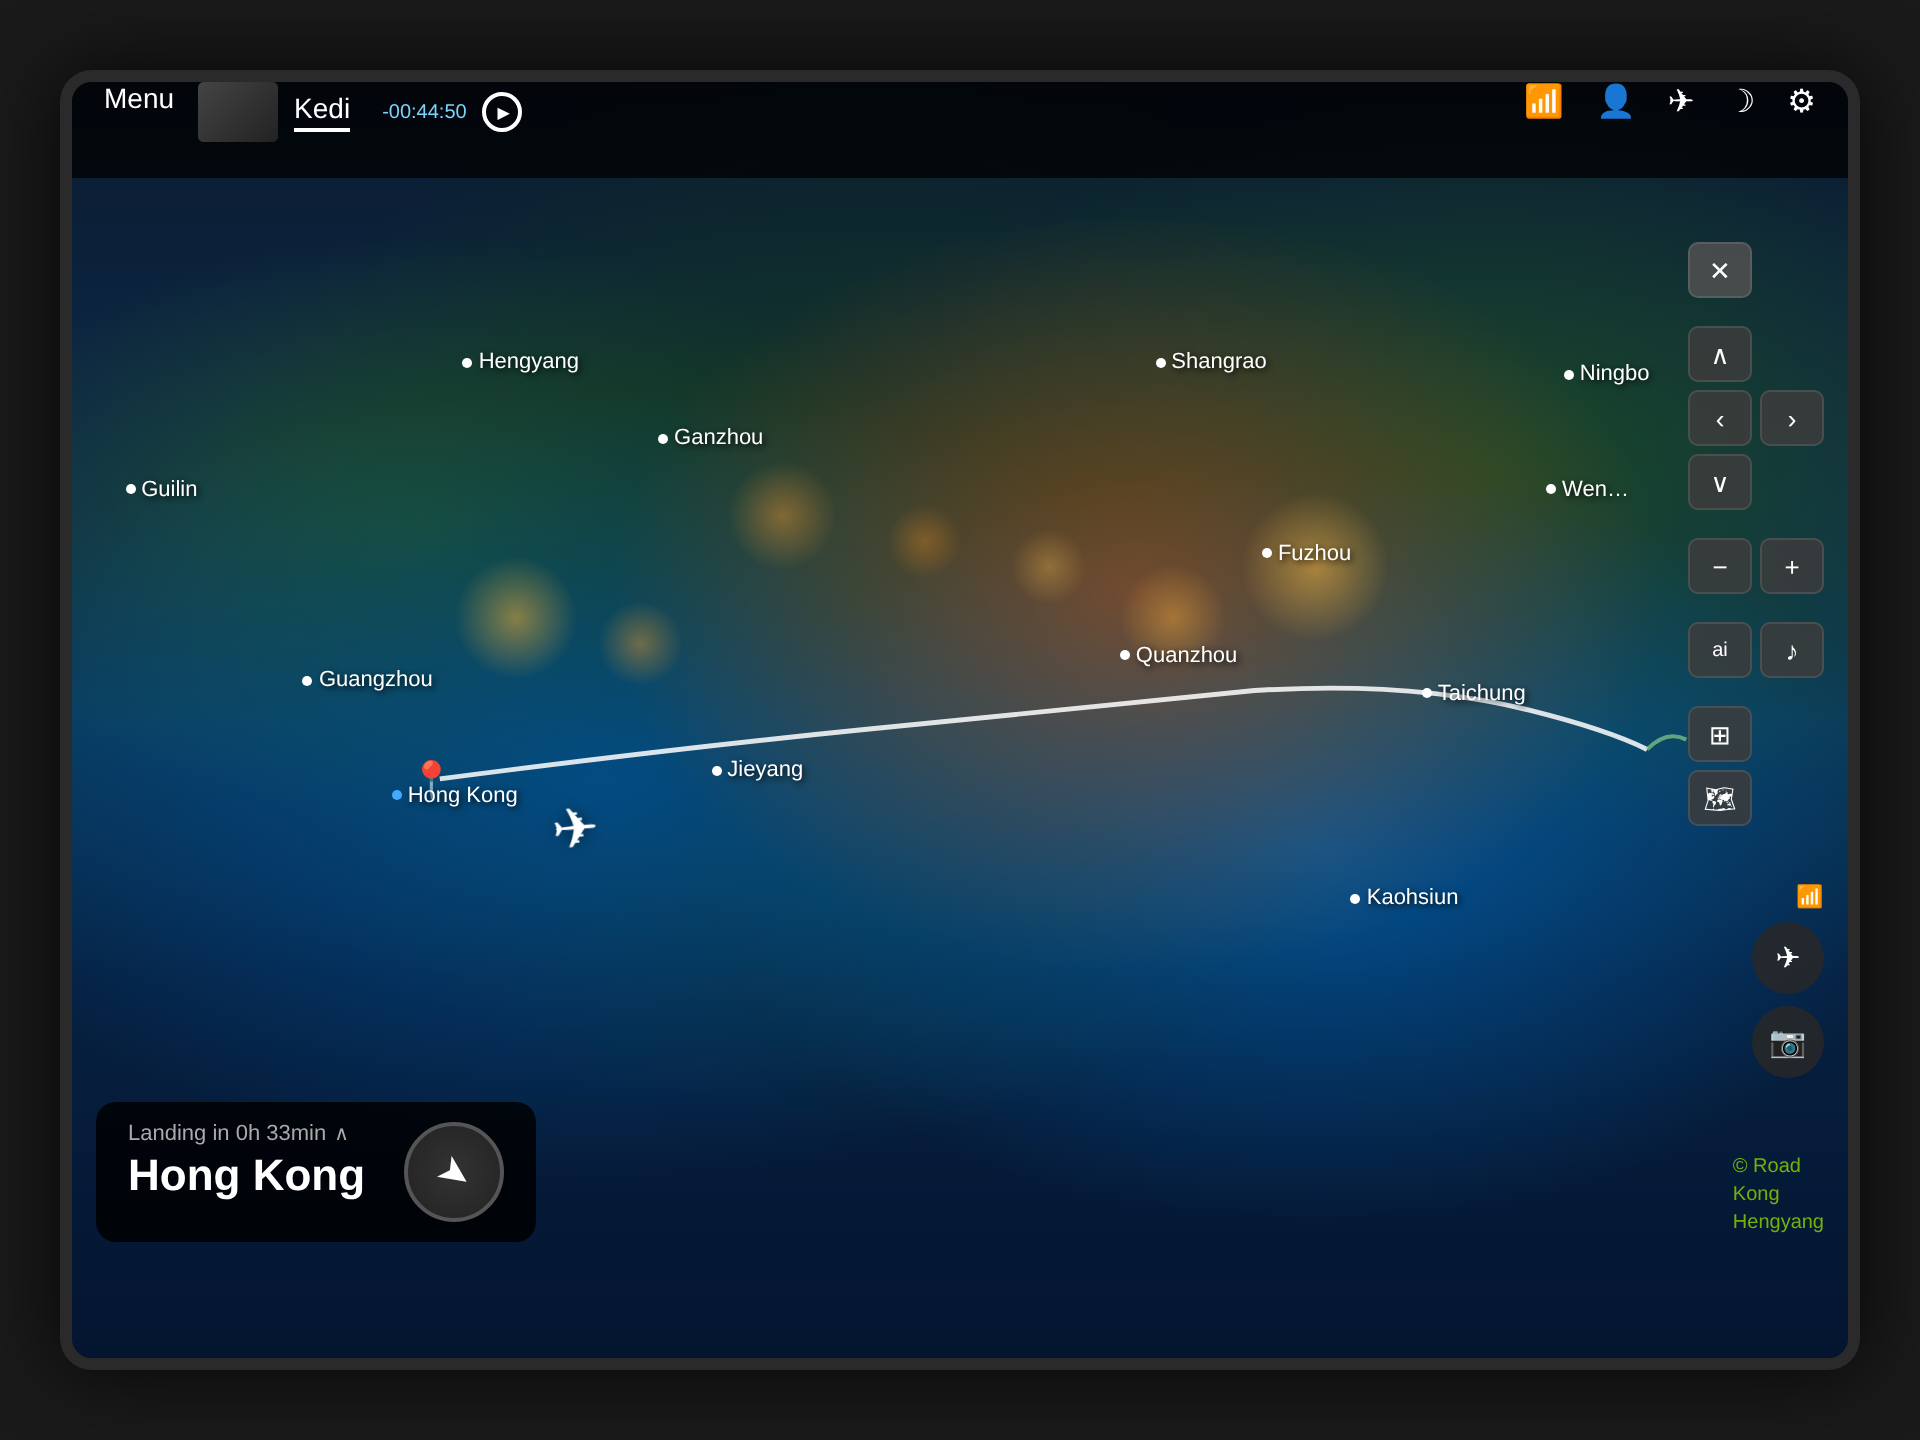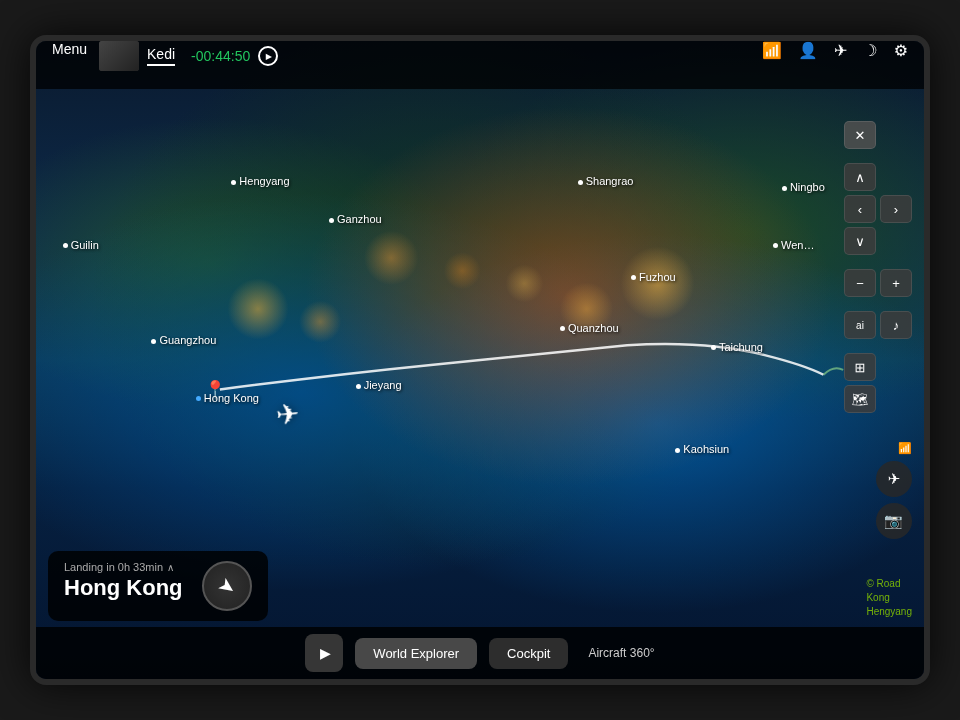--- a/index.html
+++ b/index.html
@@ -99,22 +99,22 @@
 
     .movie-title {
       color: #fff;
       font-size: 14px;
       font-weight: 500;
       border-bottom: 2px solid #fff;
       padding-bottom: 2px;
     }
 
     .movie-time {
-      color: #22c55e;
-      font-size: 14px;
+      color: #7dd3fc;
+      font-size: 10px;
       margin-left: 8px;
     }
 
     .play-btn-small {
       width: 20px;
       height: 20px;
       border: 2px solid #fff;
       border-radius: 50%;
       display: flex;
       align-items: center;
@@ -522,25 +522,19 @@
         <span>Landing in 0h 33min</span>
         <span class="chevron-up">∧</span>
       </div>
       <div class="landing-city">Hong Kong</div>
     </div>
     <div class="landing-compass">
       <span class="compass-arrow">➤</span>
     </div>
   </div>
 
-  <div class="bottom-bar">
-    <div class="play-btn-large"></div>
-    <div class="bottom-tab active">World Explorer</div>
-    <div class="bottom-tab">Cockpit</div>
-    <span class="aircraft-360">Aircraft 360°</span>
-  </div>
 
   <div class="watermark">
     <div>© Road</div>
     <div>Kong</div>
     <div>Hengyang</div>
   </div>
 </div>
 
 </body></html>

